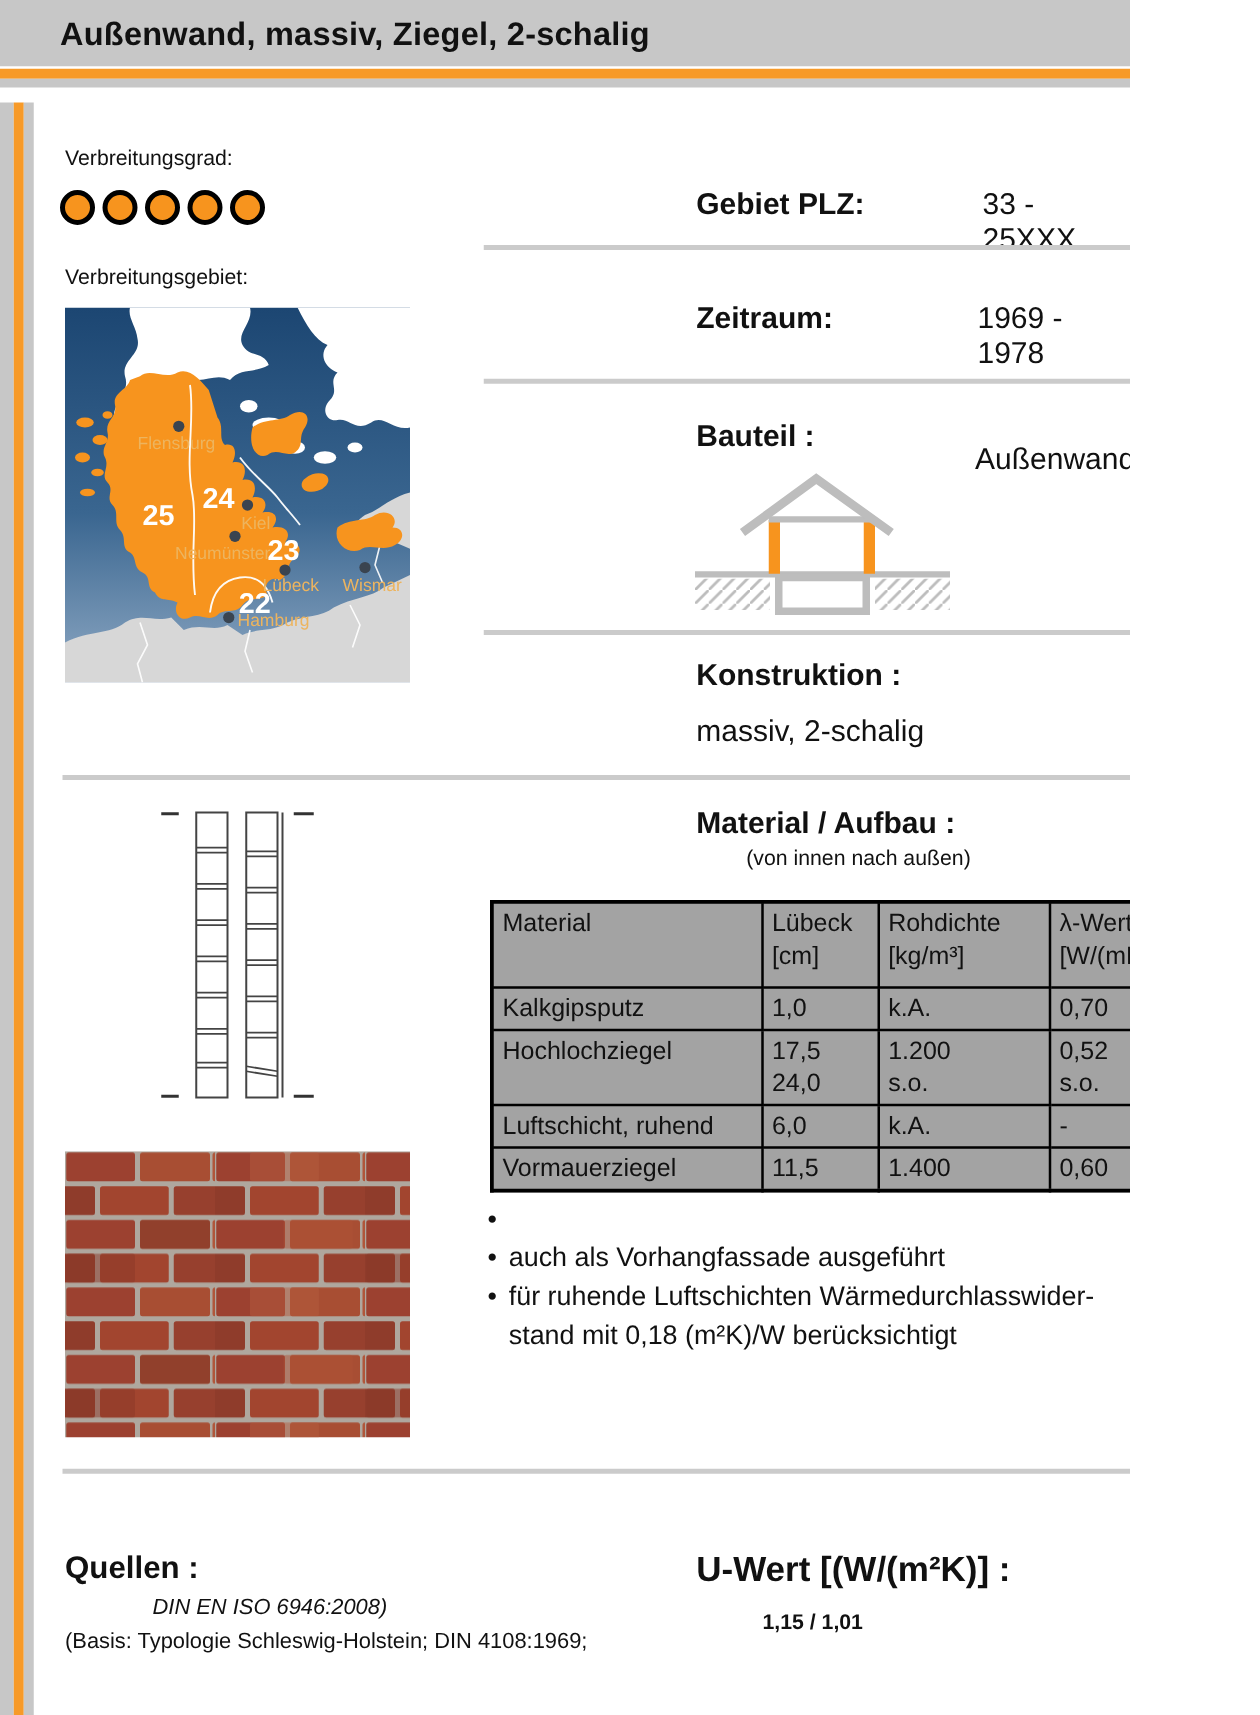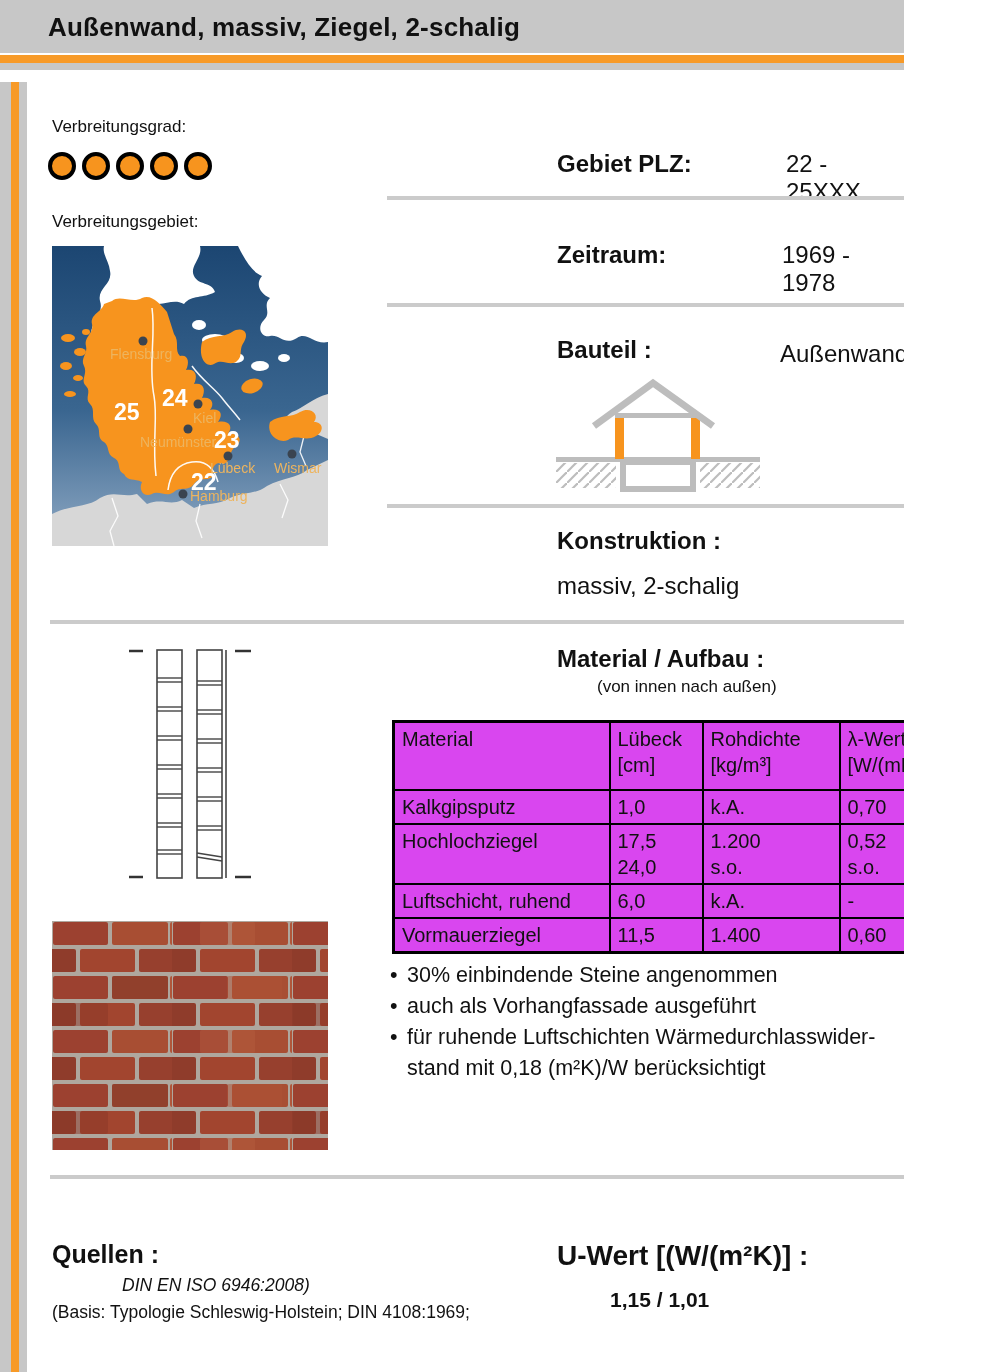--- a/index.html
+++ b/index.html
@@ -23,21 +23,21 @@
 
   .t21 { font-size:17px; }
   .b24 { font-size:24px; font-weight:bold; }
   .r24 { font-size:24px; }
   .hr  { height:4px; background:#cbcbcb; }
 
   .dots { left:48px; top:152px; display:flex; gap:6px; }
   .dot { width:28px; height:28px; border:4px solid #000; border-radius:50%; background:#F7941E; }
 
   
-  table.mat { border-collapse:collapse; border:3px solid #000; table-layout:fixed; background:#d946ef; }
+  table.mat { border-collapse:collapse; border:3px solid #000; table-layout:fixed; background:#a3a3a3; }
   table.mat td, table.mat th { border:2px solid #000; font-size:20px; font-weight:normal;
       text-align:left; vertical-align:top; padding:3px 7px; white-space:pre-line; line-height:26px; }
   table.mat th { height:68px; }
 
   .notes { left:390px; top:960px; width:560px; font-size:21.5px; line-height:31px; }
   .note-row { display:flex; }
   .note-bullet { width:17px; flex:0 0 17px; }
   .note-text { white-space:pre-line; }
 
   .basis { font-size:17.5px; line-height:30px; }
@@ -185,29 +185,29 @@
         <line x1="69" y1="156" x2="94" y2="156"></line>
       <line x1="69" y1="181" x2="94" y2="181"></line>
         <line x1="69" y1="185" x2="94" y2="185"></line>
       <line x1="69" y1="208" x2="94" y2="212"></line>
         <line x1="69" y1="212" x2="94" y2="216"></line>
     </g>
     <line x1="98" y1="5" x2="98" y2="233" stroke="#444" stroke-width="1.6"></line>
   </svg>
 
   <div class="abs b24" style="left:557px; top:150px;">Gebiet PLZ:</div>
-  <div class="abs r24" style="left:786px; top:150px;">22 - 25XXX</div>
+  <div class="abs r24" style="left:786px; top:150px;">33 - 25XXX</div>
   <div class="abs hr" style="left:387px; top:196px; width:565px;"></div>
 
   <div class="abs b24" style="left:557px; top:241px;">Zeitraum:</div>
   <div class="abs r24" style="left:782px; top:241px;">1969 - 1978</div>
   <div class="abs hr" style="left:387px; top:303px; width:565px;"></div>
 
   <div class="abs b24" style="left:557px; top:336px;">Bauteil :</div>
-  <div class="abs r24" style="left:780px; top:340px;">Außenwand</div>
+  <div class="abs r24" style="left:780px; top:354px;">Außenwand</div>
 
   <svg class="abs" style="left:556px; top:373px;" width="204" height="134" viewBox="0 0 204 134">
     <defs>
       <pattern id="hatch" width="11" height="11" patternUnits="userSpaceOnUse">
         <line x1="0" y1="11" x2="11" y2="0" stroke="#BDBDBD" stroke-width="2.2"></line>
       </pattern>
     </defs>
     <rect x="0" y="90" width="60" height="25" fill="url(#hatch)"></rect>
     <rect x="144" y="90" width="60" height="25" fill="url(#hatch)"></rect>
     <rect x="0" y="84" width="204" height="5" fill="#BDBDBD"></rect>
@@ -271,21 +271,20 @@
       <td>11,5</td>
       <td>1.400</td>
       <td>0,60</td>
     </tr>
   </tbody>
     </table>
 
   <div class="abs notes">
     <div class="note-row">
       <span class="note-bullet">•</span>
-      <span class="note-text">30% einbindende Steine angenommen</span>
     </div>
     <div class="note-row">
       <span class="note-bullet">•</span>
       <span class="note-text">auch als Vorhangfassade ausgeführt</span>
     </div>
     <div class="note-row">
       <span class="note-bullet">•</span>
       <span class="note-text">für ruhende Luftschichten Wärmedurchlasswider-
 stand mit 0,18 (m²K)/W berücksichtigt</span>
     </div>
@@ -310,17 +309,17 @@
       </pattern>
     </defs>
     <rect width="276" height="229" fill="url(#bricks)"></rect>
     <rect width="276" height="229" fill="url(#brickvar)"></rect>
   </svg>
 
   <div class="abs hr" style="left:50px; top:1175px; width:900px;"></div>
 
   <div class="abs b24" style="left:52px; top:1240px; font-size:25px;">Quellen :</div>
   <div class="abs b24" style="left:557px; top:1240px; font-size:28px;">U-Wert [(W/(m²K)] :</div>
-  <div class="abs" style="left:610px; top:1288px; font-size:21px; font-weight:bold;">1,15 / 1,01</div>
+  <div class="abs" style="left:610px; top:1288px; font-size:17px; font-weight:bold;">1,15 / 1,01</div>
   <div class="abs basis" style="left:52px; top:1297px;">(Basis: Typologie Schleswig-Holstein; DIN 4108:1969;</div>
   <div class="abs basis" style="left:122px; top:1270px;font-style:italic;">DIN EN ISO 6946:2008)</div>
 
 </div>
 
 </body></html>

